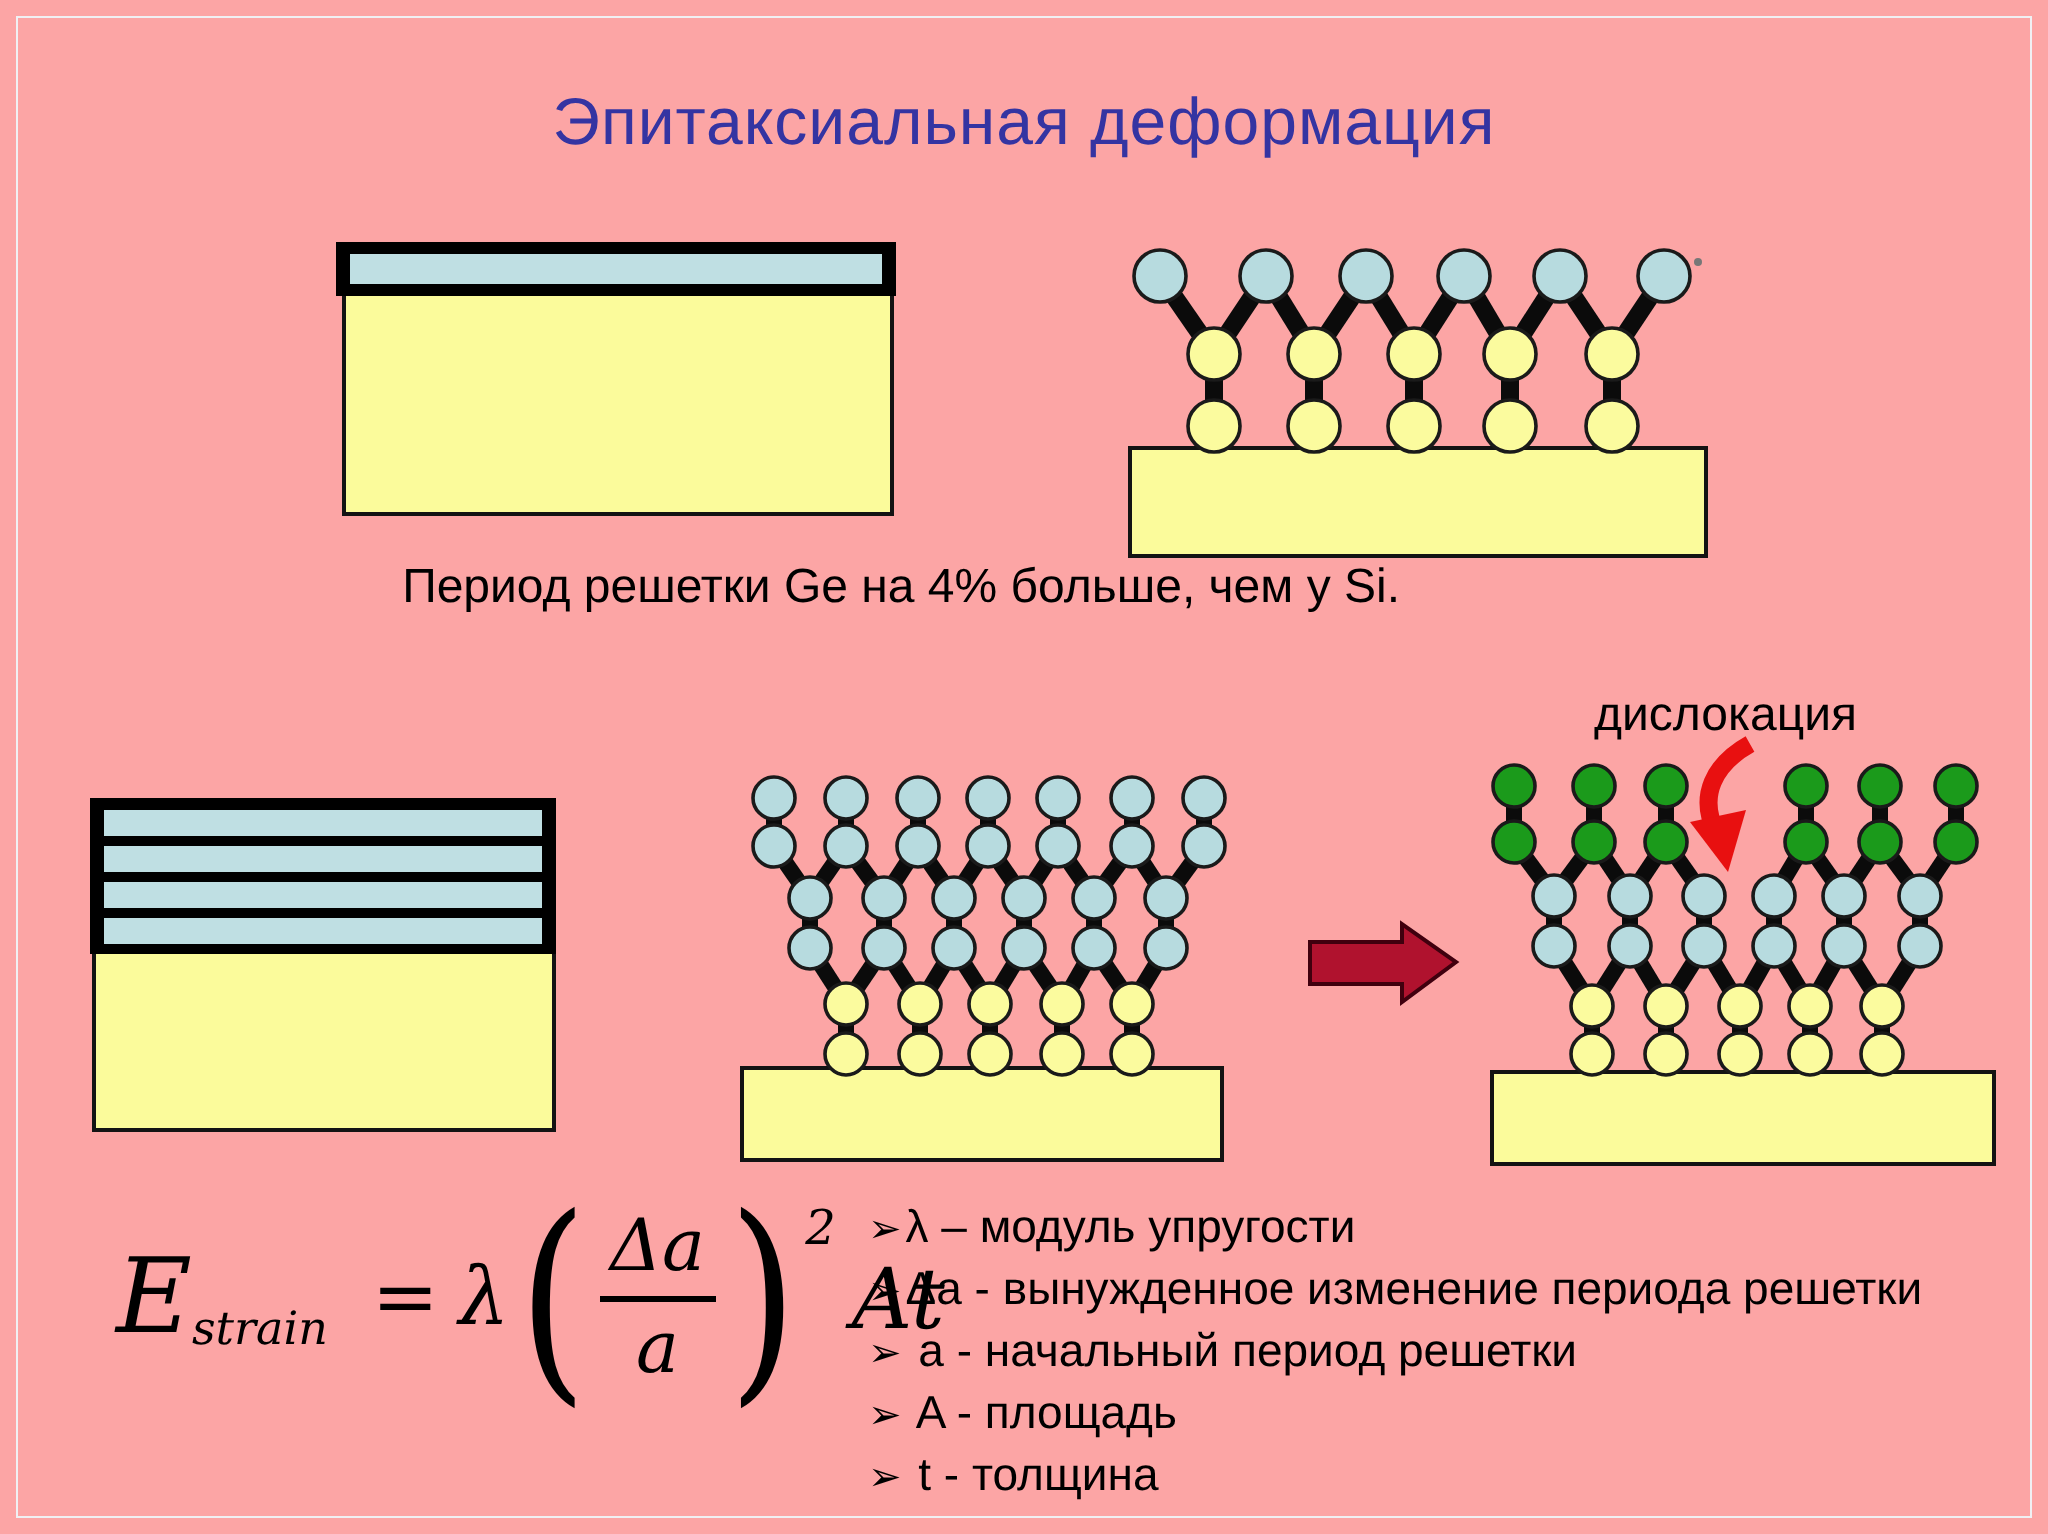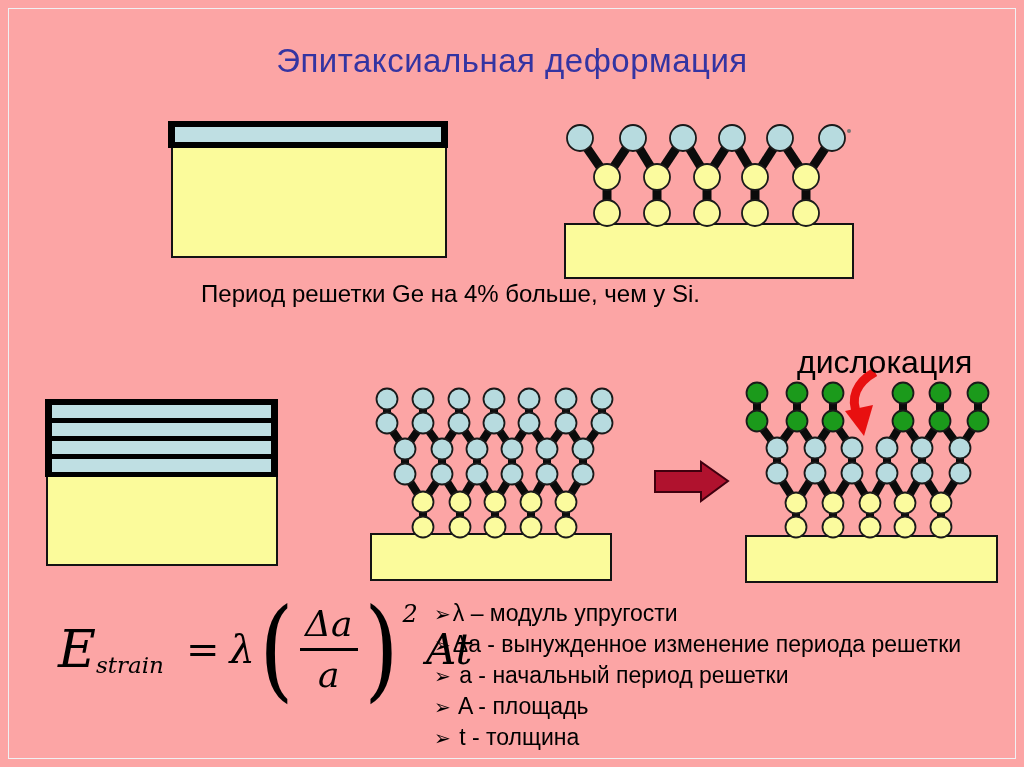--- a/index.html
+++ b/index.html
@@ -16,21 +16,21 @@
   .layer-strip-inner{fill:var(--wafer_layer_blue,#bfdfe3);}
   .bond{stroke:var(--bond,#0b0b0b);}
   .atom{stroke:#1a1a1a;stroke-width:1.8;}
   .block-arrow{fill:var(--block_arrow,#b0122e);stroke:#40000e;stroke-width:2;}
   .disl-path{fill:none;stroke:var(--dislocation_arrow,#e81010);stroke-width:9;}
   .disl-head{fill:var(--dislocation_arrow,#e81010);}
   .dot{fill:#777;}
 
   .caption{position:absolute;left:130px;top:280px;width:570px;text-align:right;
            font-size:24px;line-height:28px;}
-  .dislocation-label{position:absolute;left:797px;top:344px;font-size:32px;text-align:center;}
+  .dislocation-label{position:absolute;left:797px;top:344px;font-size:24px;text-align:center;}
 
   .legend{position:absolute;left:434px;top:598px;margin:0;padding:0;list-style:none;
           font-size:23px;line-height:30px;white-space:pre-wrap;}
   .legend .bullet{font-family:"DejaVu Sans",sans-serif;font-size:20px;margin-right:2px;}
 
   .formula{position:absolute;left:58px;top:594px;height:110px;display:flex;align-items:center;
            font-family:"DejaVu Serif",serif;font-style:italic;}
   .f-E{font-size:52px;}
   .f-sub{font-size:23px;transform:translateY(16px);margin-right:12px;font-style:italic;}
   .f-eq{font-size:40px;margin:0 10px;font-style:normal;}

